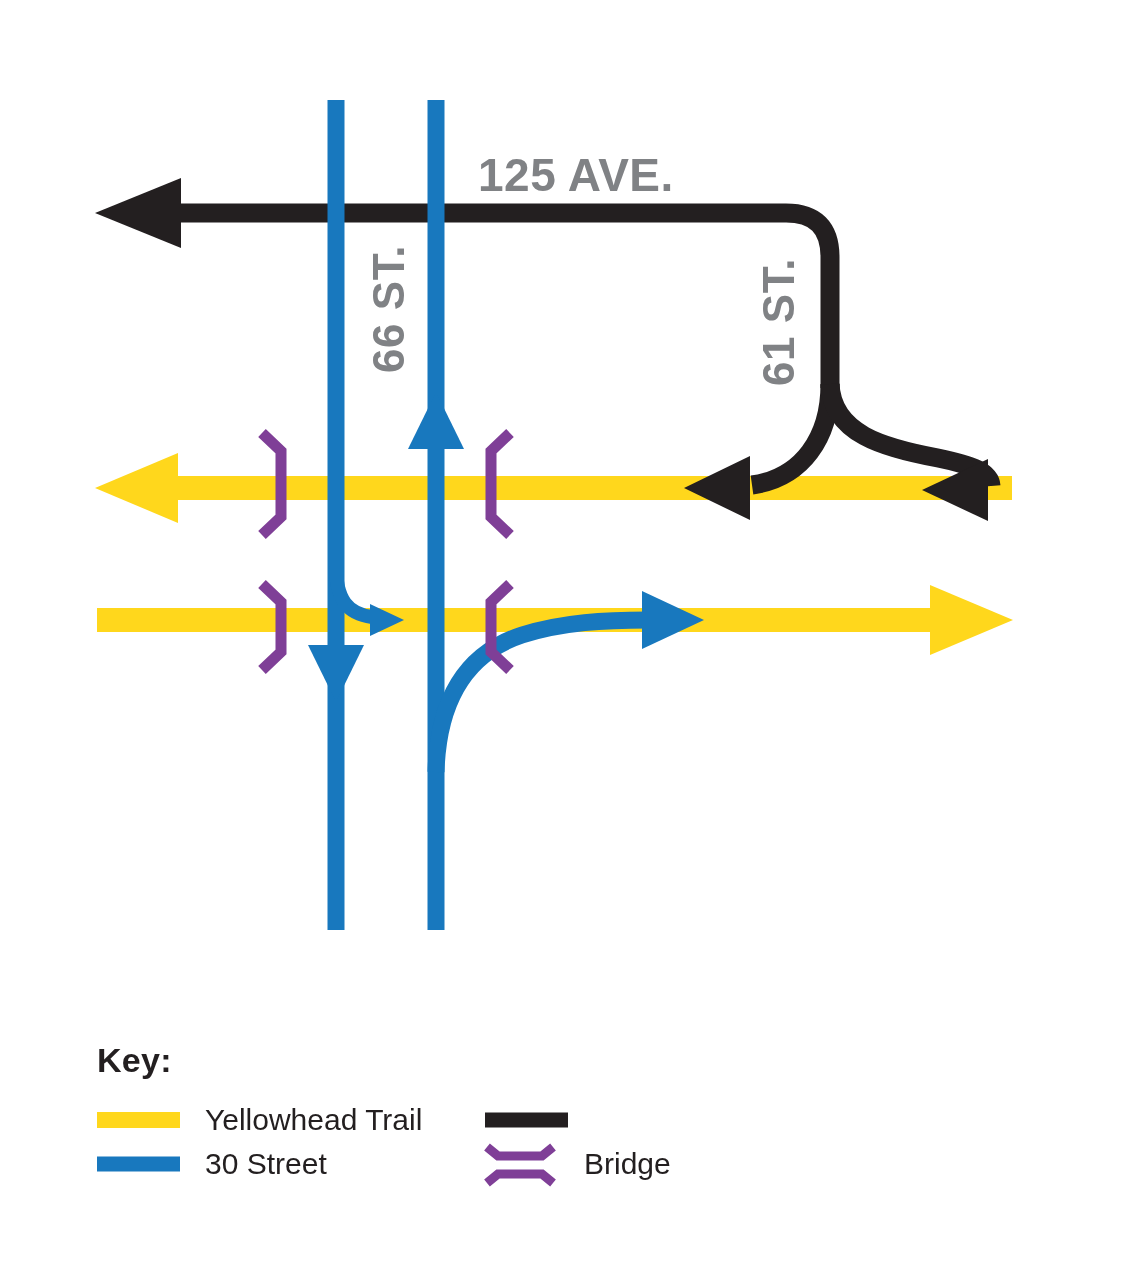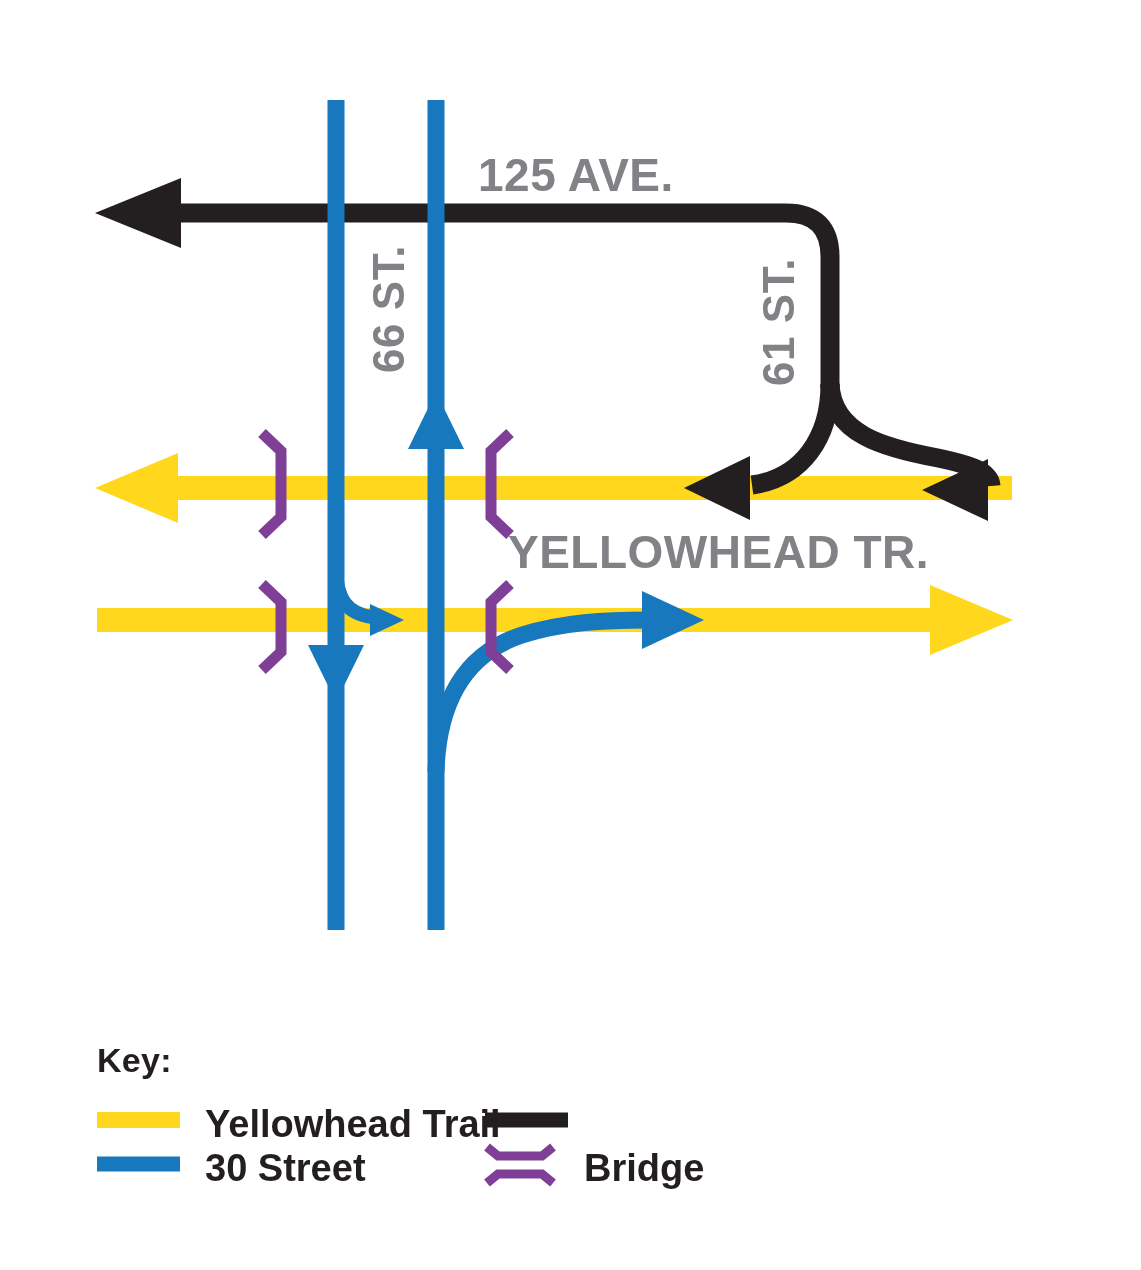--- a/index.html
+++ b/index.html
@@ -46,24 +46,23 @@
   .key-title {
     position:absolute;
     left:97px; top:1041px;
     font-size:34px;
     font-weight:bold;
     color:var(--black,#231F20);
     letter-spacing:0.3px;
   }
   .key-label {
     position:absolute;
-    font-size:38px;
+    font-size:30px;
     color:var(--black,#231F20);
     white-space:nowrap;
-    font-weight:bold;
   }
 </style>
 </head>
 <body>
 
 <div class="canvas">
 
   <svg class="diagram" viewBox="0 0 1141 1270" xmlns="http://www.w3.org/2000/svg">
 
     <line class="stroke-yellow" x1="170" y1="488" x2="1012" y2="488" stroke-width="24"></line>
@@ -104,21 +103,20 @@
     <path class="stroke-purple" fill="none" stroke-width="9" d="M 487,1183 L 498,1174 L 542,1174 L 553,1183"></path>
   </svg>
 
   <div class="map-label" style="left:478px; top:150px;">125 AVE.</div>
 
 
   <div class="map-label rot" style="left:304px; top:284px;">66 ST.</div>
 
   <div class="map-label rot" style="left:694px; top:297px;">61 ST.</div>
 
-  <div class="map-label" style="left:508px; top:527px;">YELLOWHEAD TR.</div>
 
   <div class="key-title">Key:</div>
 
   <div class="key-label" style="left:205px; top:1103px;">Yellowhead Trail</div>
   <div class="key-label" style="left:205px; top:1147px;">30 Street</div>
   <div class="key-label" style="left:584px; top:1147px;">Bridge</div>
 
 </div>
 
 </body></html>

